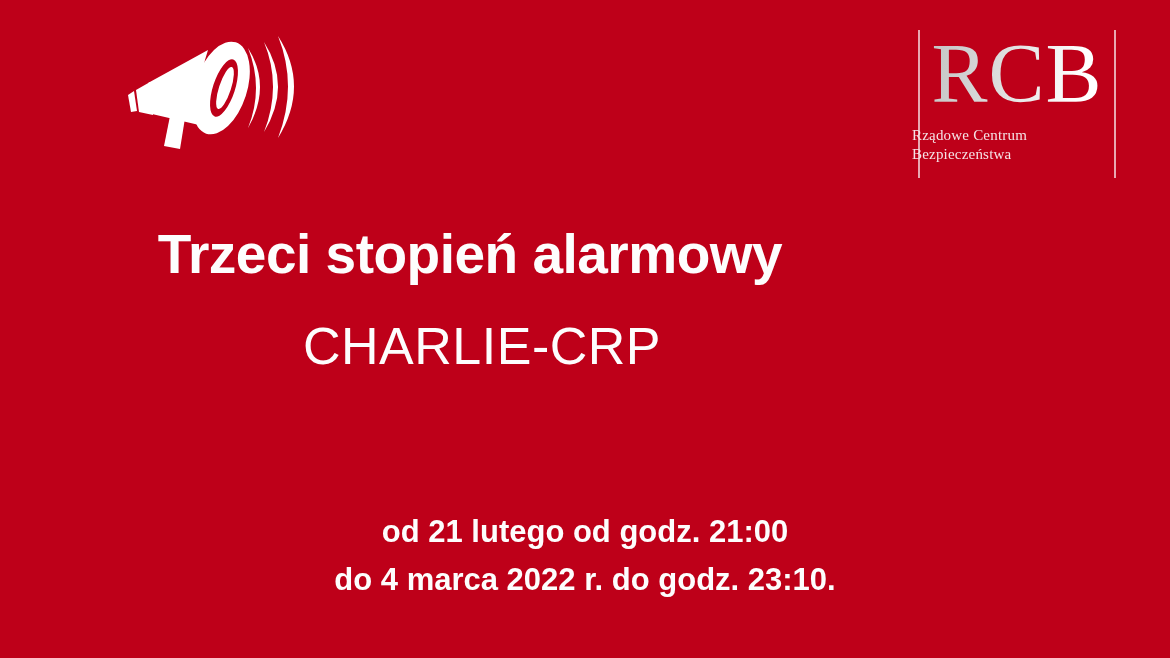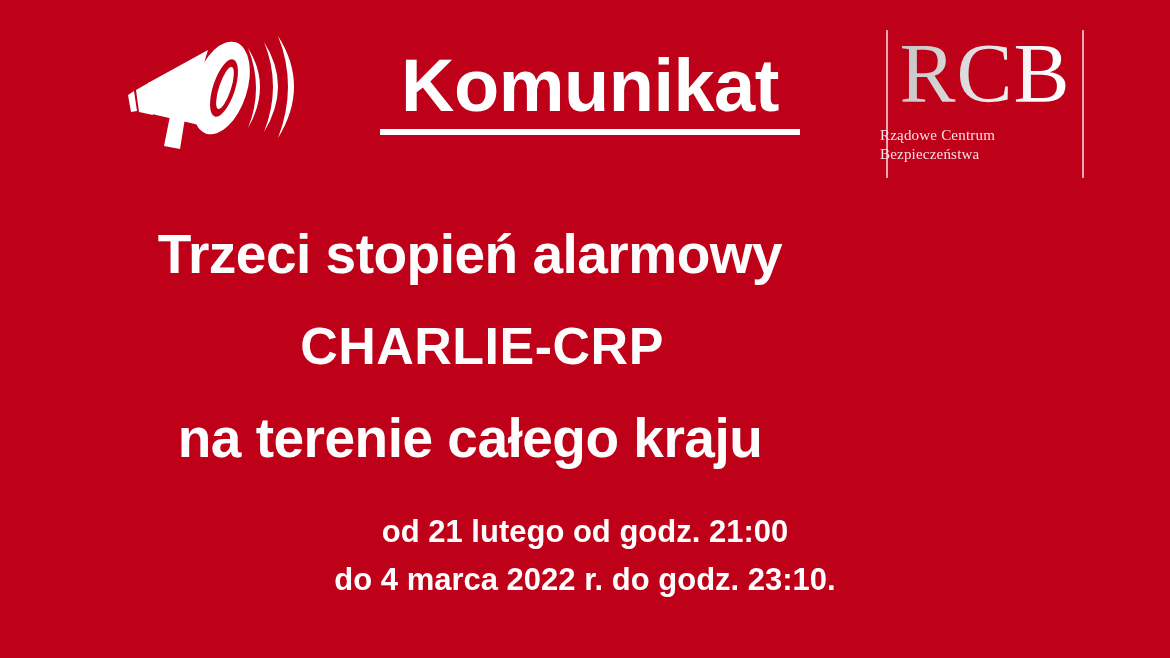--- a/index.html
+++ b/index.html
@@ -53,21 +53,21 @@
     background: #ffffff;
     margin-top: 1px;
     width: 420px;
     margin-left: auto;
     margin-right: auto;
   }
 
   
   #rcb-logo {
     position: absolute;
-    left: 880px;
+    left: 912px;
     top: 28px;
     width: 210px;
     height: 152px;
   }
   .logo-rule {
     position: absolute;
     top: 2px;
     width: 2px;
     height: 148px;
     background: #f0c5ce;
@@ -121,21 +121,21 @@
   #msg-line-1 {
     font-size: 55px;
     line-height: 92px;
     font-weight: 600;
     font-stretch: condensed;
     letter-spacing: -0.5px;
   }
   #msg-line-2 {
     font-size: 52px;
     line-height: 92px;
-    font-weight: 700;
+    font-weight: 400;
     letter-spacing: 0.5px;
     padding-left: 24px;
   }
   #msg-line-3 {
     font-size: 55px;
     line-height: 92px;
     font-weight: 600;
     font-stretch: condensed;
     letter-spacing: -0.5px;
   }
@@ -179,39 +179,34 @@
 
         <path d="M60 78 L52 118 L68 121 L74 84 Z"></path>
 
         <path d="M134 20 Q158 58 134 100 Q150 60 134 20 Z" transform="translate(2,0)"></path>
         <path d="M148 14 Q176 58 148 104 Q166 58 148 14 Z" transform="translate(4,0)"></path>
         <path d="M160 8 Q192 58 160 110 Q180 58 160 8 Z" transform="translate(6,0)"></path>
       </g>
     </svg>
   </div>
 
-  <div id="headline-wrap">
-    <div id="headline">Komunikat</div>
-    <div id="headline-underline"></div>
-  </div>
 
   <div id="rcb-logo">
     <div class="logo-rule" id="logo-rule-left"></div>
     <div class="logo-rule" id="logo-rule-right"></div>
     <div id="rcb-mark">RCB</div>
     <div id="rcb-subtitle">
       <span>Rządowe Centrum</span><br>
       <span>Bezpieczeństwa</span>
     </div>
   </div>
 
   <div id="message">
     <span class="msg-line" id="msg-line-1">Trzeci stopień alarmowy</span>
     <span class="msg-line" id="msg-line-2">CHARLIE-CRP</span>
-    <span class="msg-line" id="msg-line-3">na terenie całego kraju</span>
   </div>
 
   <div id="validity">
     <span class="date-line">od 21 lutego od godz. 21:00</span>
     <span class="date-line">do 4 marca 2022 r. do godz. 23:10.</span>
   </div>
 
 </div>
 
 </body></html>

